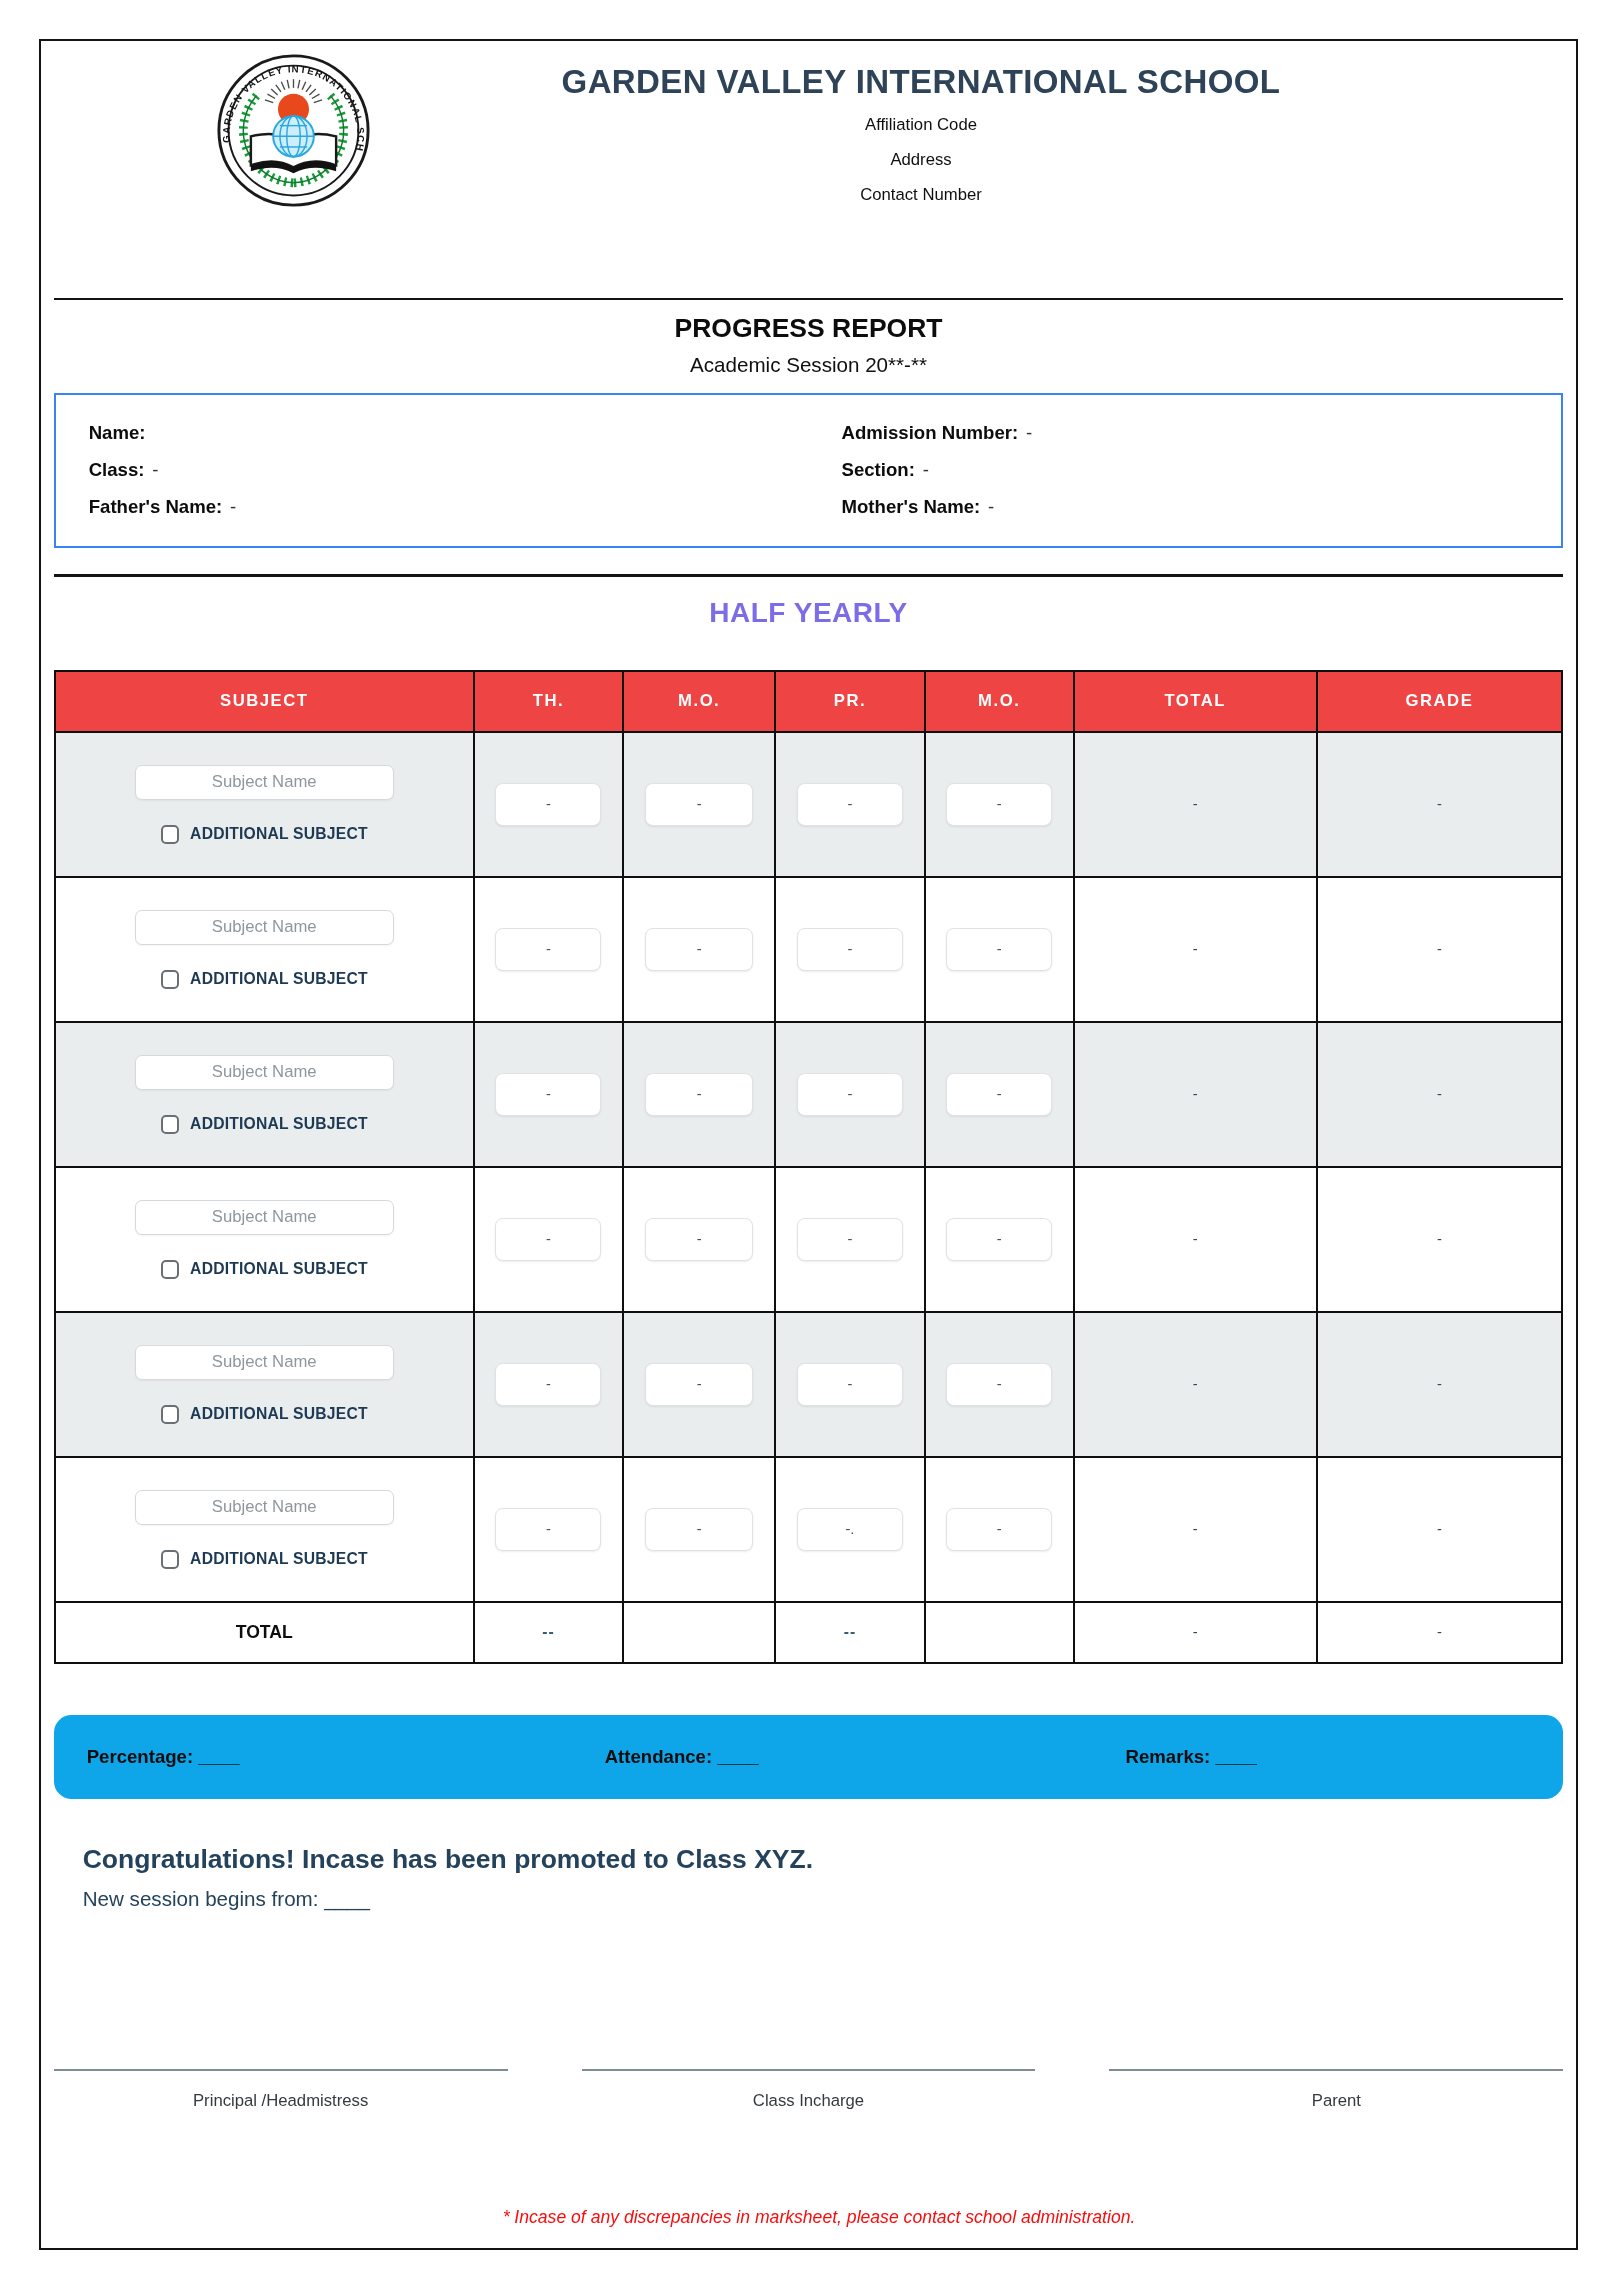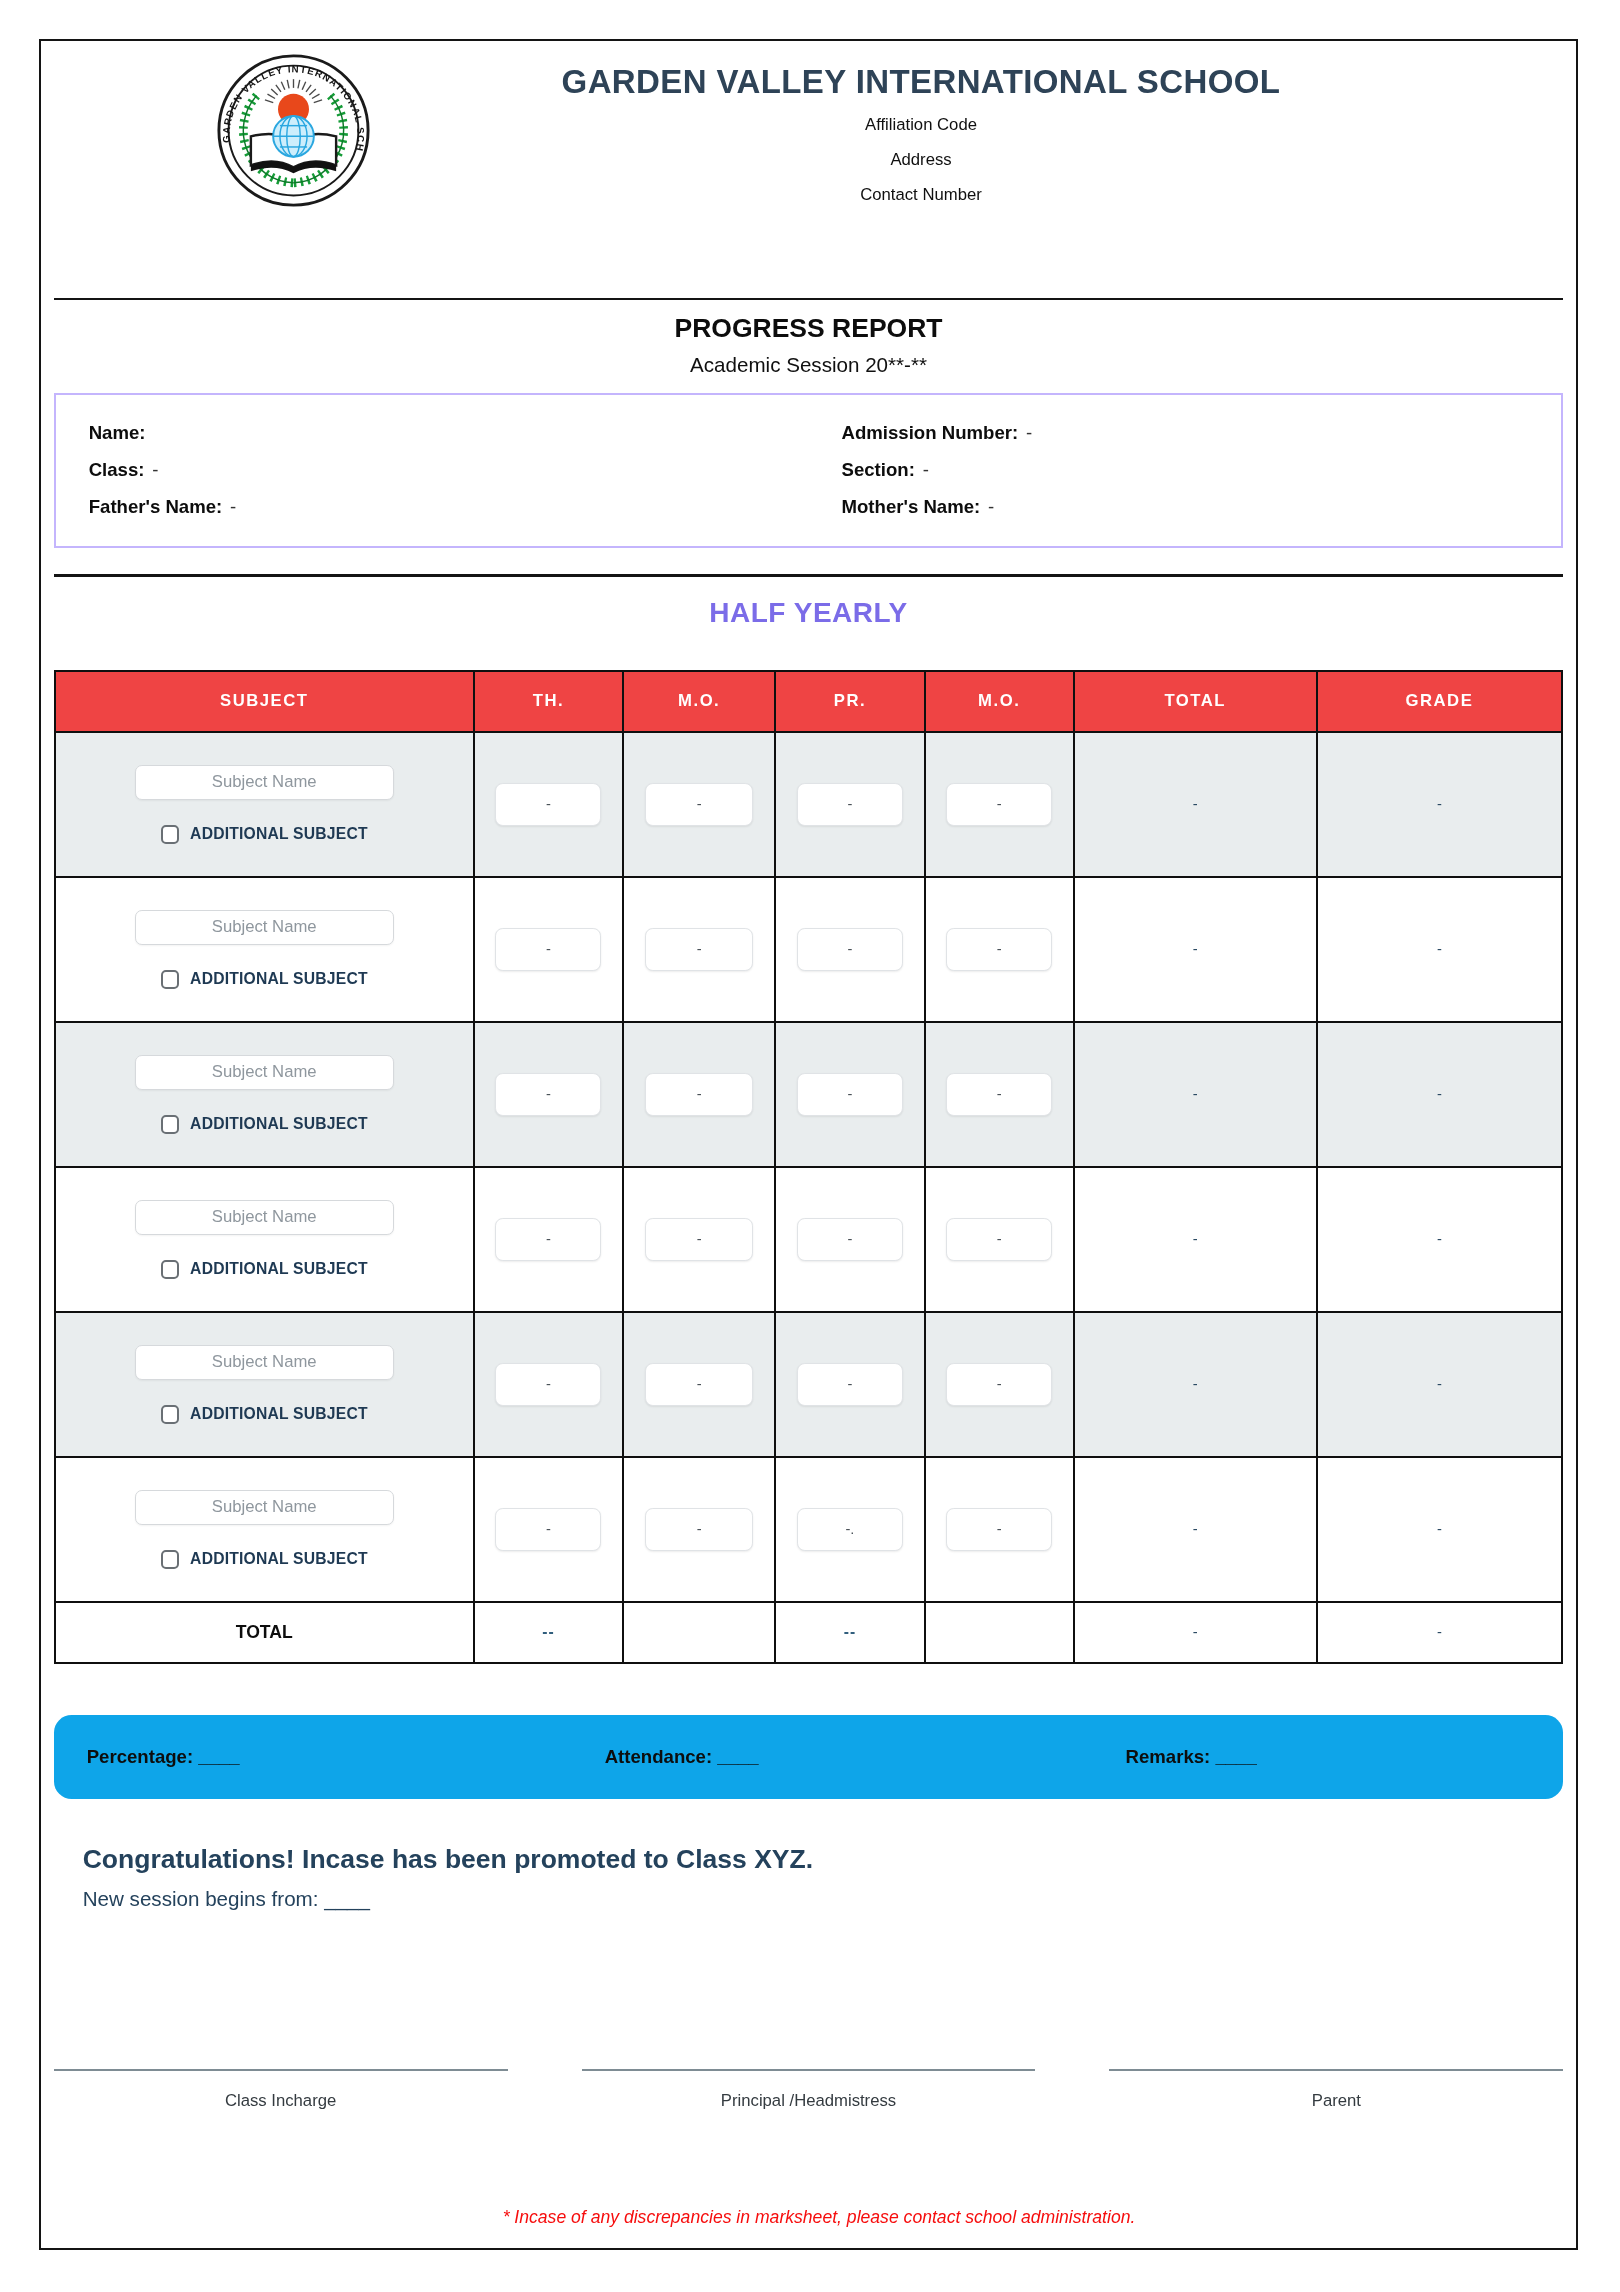--- a/index.html
+++ b/index.html
@@ -15,21 +15,21 @@
   .school-name { font-size:33px; font-weight:bold; color:#2e4357; letter-spacing:0.4px; }
   .hdr-sub { font-size:16.7px; color:#101010; margin-top:14.7px; }
 
   .rule { height:2.9px; background:#141414; }
   .rule1 { margin-top:26.5px; }
   .rule2 { margin-top:26.5px; }
 
   .rep-title { margin-top:12.7px; text-align:center; font-size:26.5px; font-weight:bold; color:#0d0d0d; }
   .rep-session { margin-top:8.8px; text-align:center; font-size:20.6px; color:#101010; }
 
-  .info-box { margin-top:15.7px; height:155px; border:2px solid #c4b5fd;
+  .info-box { margin-top:15.7px; height:155px; border:2px solid #3b82f6;
               display:grid; grid-template-columns:1fr 1fr; grid-template-rows:1fr 1fr 1fr;
               grid-auto-flow:column; padding:19.6px 0; }
   .info-cell { display:flex; align-items:center; padding-left:33px; font-size:18.6px; }
   .info-label { font-weight:bold; color:#0d0d0d; }
   .info-value { margin-left:7.8px; color:#333; }
 
   .term-title { margin-top:19.6px; text-align:center; font-size:28px; font-weight:bold;
                 color:#7b6ce8; letter-spacing:0.5px; }
 
   table.marks { width:100%; margin-top:41px; border-collapse:collapse; table-layout:fixed;
@@ -300,25 +300,25 @@
       <span class="summary-item a">Attendance: ____</span>
       <span class="summary-item r">Remarks: ____</span>
     </div>
 
     <div class="congrats">Congratulations! Incase has been promoted to Class XYZ.</div>
     <div class="new-session">New session begins from: ____</div>
 
     <div class="sig-area">
       <div>
         <div class="sig-line"></div>
-        <div class="sig-label">Class Incharge</div>
+        <div class="sig-label">Principal /Headmistress</div>
       </div>
       <div>
         <div class="sig-line"></div>
-        <div class="sig-label">Principal /Headmistress</div>
+        <div class="sig-label">Class Incharge</div>
       </div>
       <div>
         <div class="sig-line"></div>
         <div class="sig-label">Parent</div>
       </div>
     </div>
 
     <div class="note">* Incase of any discrepancies in marksheet, please contact school administration.</div>
 
   </div>

